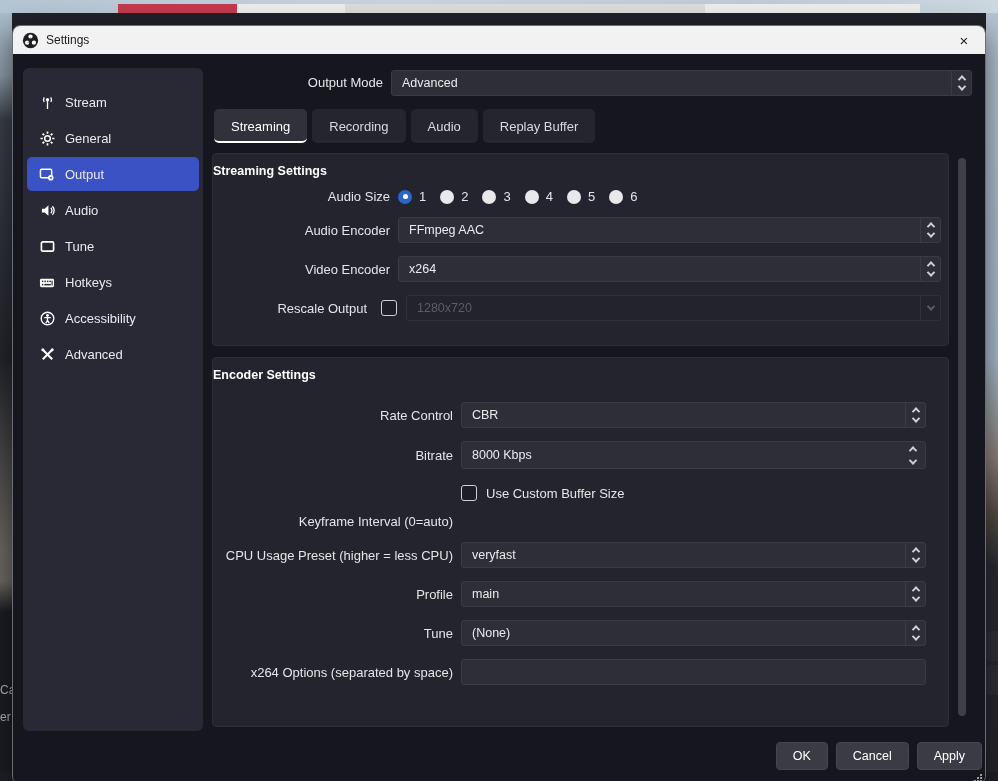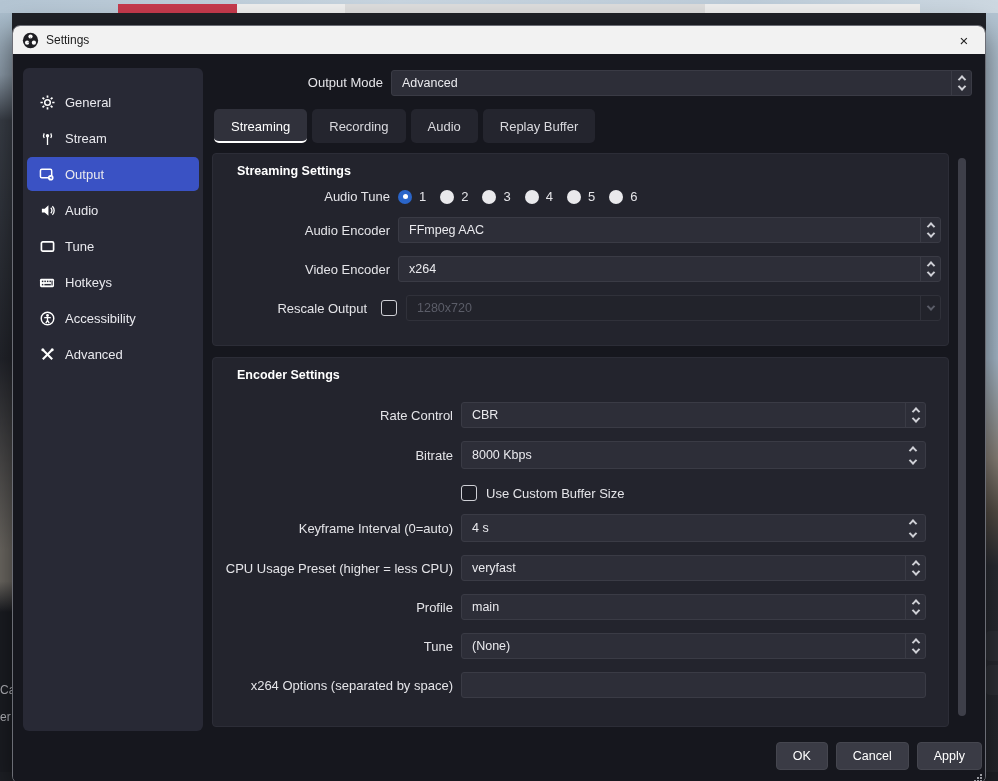--- a/index.html
+++ b/index.html
@@ -50,21 +50,21 @@
   .tabs { position:absolute; left:201px; top:55px; display:flex; gap:5px; height:34px; }
   .tab { padding:0 17px; display:flex; align-items:center; background:#24252e; color:#d9d9de;
     font-size:13px; border-radius:5px; }
   .tab.active { background:#30313b; color:#fff; border-bottom:2px solid #ffffff; padding-top:2px; }
 
   
   .gbox { position:absolute; left:199px; width:737px; background:#23242d;
     border:1px solid #2c2d37; border-radius:4px; }
   .gbox.streaming { top:99px; height:193px; }
   .gbox.encoder { top:303px; height:370px; }
-  .gbox-title { padding:10px 0 0 24px; font-weight:bold; font-size:12.5px; color:#fff; }
+  .gbox-title { padding:10px 0 0 0; font-weight:bold; font-size:12.5px; color:#fff; }
 
   .row { display:flex; align-items:center; margin-top:13px; padding-right:7px; }
   .lbl { flex:0 0 177px; text-align:right; margin-right:8px; font-size:13px; color:#e4e4e8; }
   .gbox.encoder .lbl { flex:0 0 240px; }
   .gbox.encoder .row { padding-right:22px; }
 
   
   .combo { position:relative; flex:1; height:26px; background:#2d2e38; border:1px solid #3a3b45;
     border-radius:3px; display:flex; align-items:center; padding:0 26px 0 10px; color:#eaeaee; }
   .combo .spin { position:absolute; right:0; top:0; bottom:0; width:20px; border-left:1px solid #3a3b45;
@@ -131,47 +131,47 @@
     </svg>
     <span class="title-text">Settings</span>
     <span class="close-btn">×</span>
   </div>
 
   <div class="content">
 
     <div class="sidebar">
       <div class="side-item">
         <span class="icn">
+          <svg width="15" height="15" viewBox="0 0 16 16" fill="none" stroke="#fff" stroke-width="1.4">
+              <line x1="8" y1="6" x2="8" y2="15"></line>
+              <circle cx="8" cy="5" r="1.8" fill="#fff" stroke="none"></circle>
+              <path d="M4.5 2.5 A5 5 0 0 0 4.5 7.5"></path>
+              <path d="M11.5 2.5 A5 5 0 0 1 11.5 7.5"></path>
+            </svg>
+        </span>
+        <span>Stream</span>
+      </div>
+      <div class="side-item">
+        <span class="icn">
           <svg width="15" height="15" viewBox="0 0 16 16">
               <circle cx="8" cy="8" r="3" fill="none" stroke="#fff" stroke-width="1.6"></circle>
               <g stroke="#fff" stroke-width="1.8">
                 <line x1="8" y1="0.5" x2="8" y2="3"></line>
                 <line x1="8" y1="13" x2="8" y2="15.5"></line>
                 <line x1="0.5" y1="8" x2="3" y2="8"></line>
                 <line x1="13" y1="8" x2="15.5" y2="8"></line>
                 <line x1="2.7" y1="2.7" x2="4.5" y2="4.5"></line>
                 <line x1="11.5" y1="11.5" x2="13.3" y2="13.3"></line>
                 <line x1="2.7" y1="13.3" x2="4.5" y2="11.5"></line>
                 <line x1="11.5" y1="4.5" x2="13.3" y2="2.7"></line>
               </g>
             </svg>
         </span>
         <span>General</span>
       </div>
-      <div class="side-item">
-        <span class="icn">
-          <svg width="15" height="15" viewBox="0 0 16 16" fill="none" stroke="#fff" stroke-width="1.4">
-              <line x1="8" y1="6" x2="8" y2="15"></line>
-              <circle cx="8" cy="5" r="1.8" fill="#fff" stroke="none"></circle>
-              <path d="M4.5 2.5 A5 5 0 0 0 4.5 7.5"></path>
-              <path d="M11.5 2.5 A5 5 0 0 1 11.5 7.5"></path>
-            </svg>
-        </span>
-        <span>Stream</span>
-      </div>
       <div class="side-item selected">
         <span class="icn">
           <svg width="16" height="15" viewBox="0 0 17 16" fill="none" stroke="#fff" stroke-width="1.6">
               <rect x="1.5" y="2.5" width="12" height="9" rx="1.5"></rect>
               <circle cx="12.5" cy="11.5" r="3" fill="#fff" stroke="none"></circle>
               <path d="M11 11.5 l2.4 -1.4 v2.8 Z" fill="#3a52c4" stroke="none"></path>
             </svg>
         </span>
         <span>Output</span>
       </div>
@@ -245,21 +245,21 @@
     <div class="tabs">
       <div class="tab active">Streaming</div>
       <div class="tab">Recording</div>
       <div class="tab">Audio</div>
       <div class="tab">Replay Buffer</div>
     </div>
 
     <div class="gbox streaming">
       <div class="gbox-title">Streaming Settings</div>
       <div class="row" style="margin-top:11px">
-        <span class="lbl">Audio Tune</span>
+        <span class="lbl">Audio Size</span>
         <div class="radio-group">
           <label class="radio">
               <span class="rdot sel"></span>
               <span>1</span>
             </label>
           <label class="radio">
               <span class="rdot"></span>
               <span>2</span>
             </label>
           <label class="radio">
@@ -334,27 +334,20 @@
             </span>
         </div>
       </div>
       <div class="row" style="margin-top:16px">
         <span class="lbl"></span>
         <span class="checkbox"></span>
         <span class="cb-label">Use Custom Buffer Size</span>
       </div>
       <div class="row">
         <span class="lbl">Keyframe Interval (0=auto)</span>
-        <div class="combo spinbox">
-          <span>4 s</span>
-          <span class="spin">
-              <span class="chev up"></span>
-              <span class="chev down"></span>
-            </span>
-        </div>
       </div>
       <div class="row">
         <span class="lbl">CPU Usage Preset (higher = less CPU)</span>
         <div class="combo">
           <span>veryfast</span>
           <span class="spin">
               <span class="chev up"></span>
               <span class="chev down"></span>
             </span>
         </div>

